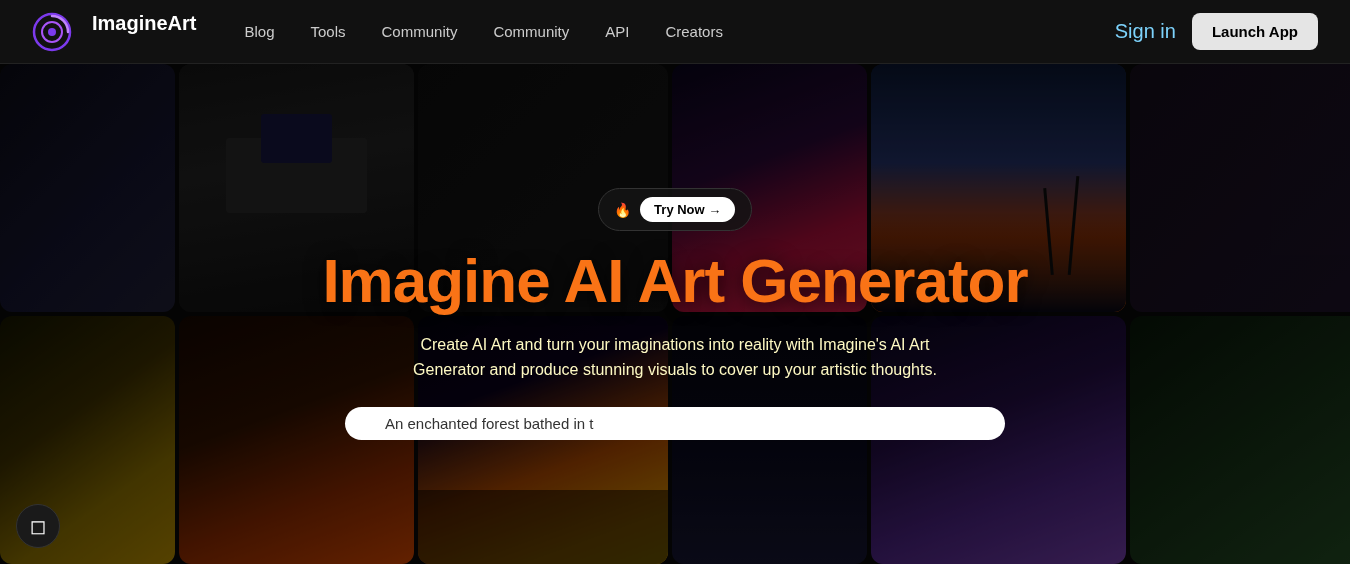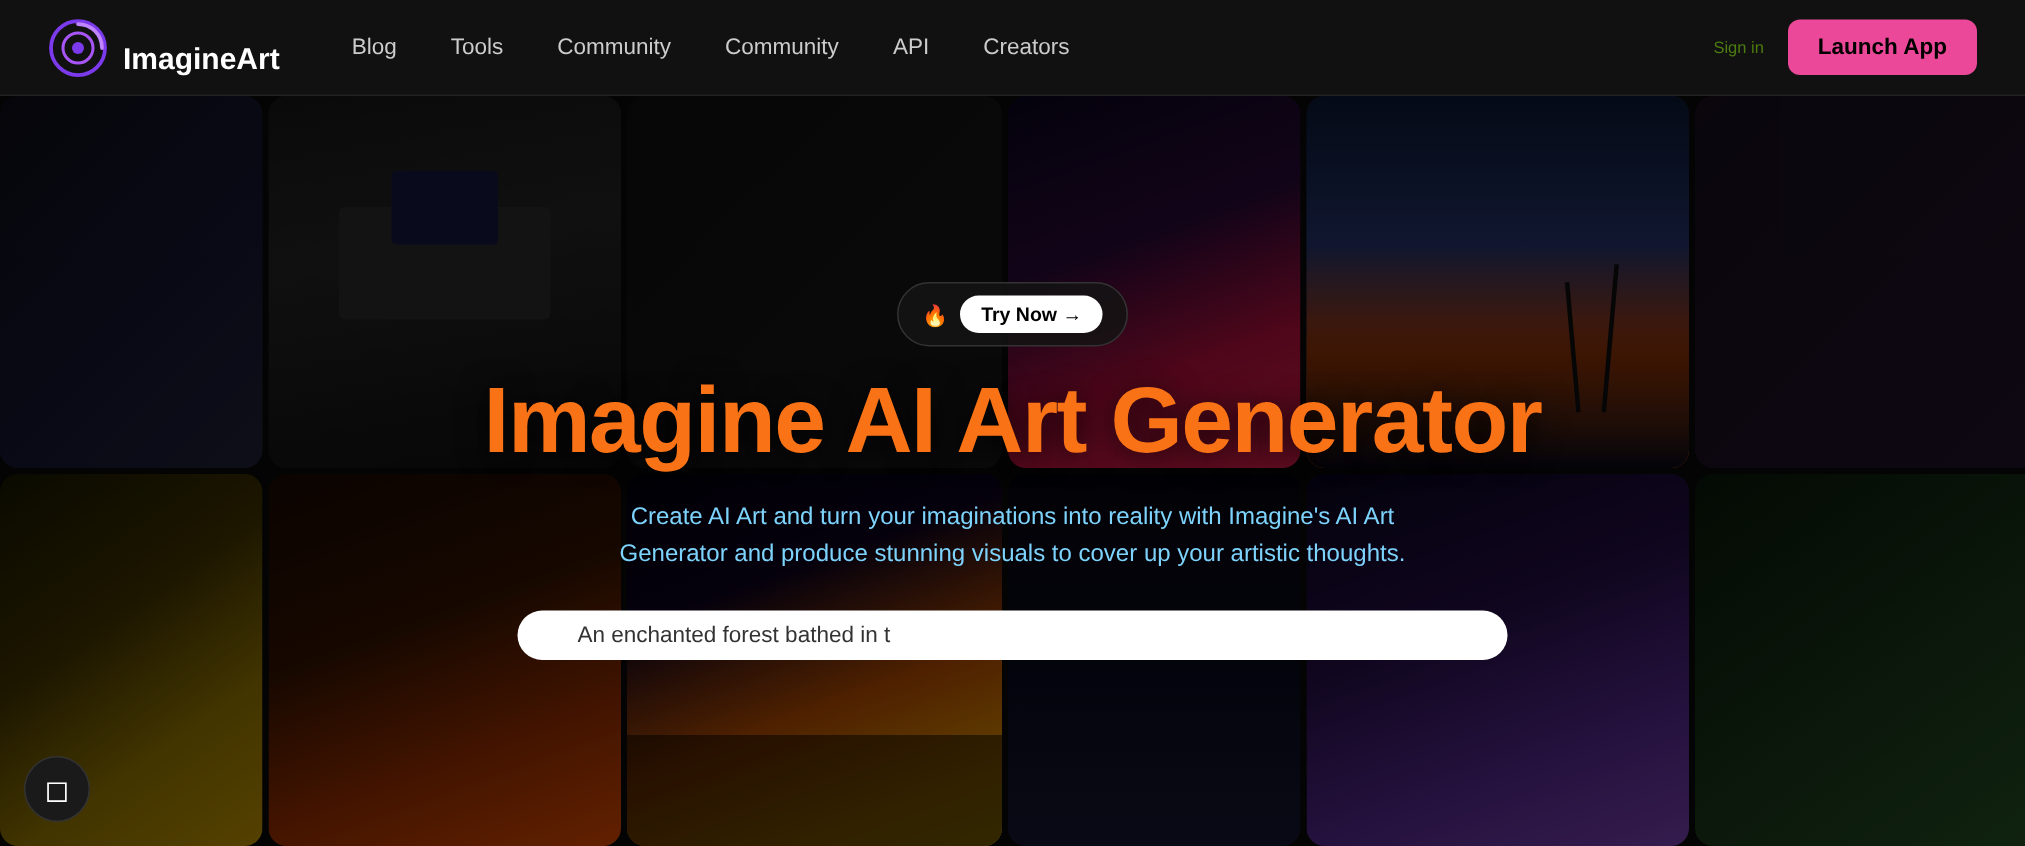--- a/index.html
+++ b/index.html
@@ -19,22 +19,22 @@
       height: 64px;
       background: #111;
       display: flex;
       align-items: center;
       padding: 0 32px;
       z-index: 100;
       border-bottom: 1px solid #222;
     }
     .nav-logo {
       display: flex;
-      align-items: flex-end;
-      gap: 10px;
+      align-items: flex-start;
+      gap: 20px;
       margin-right: 48px;
     }
     .nav-logo-icon {
       width: 40px;
       height: 40px;
     }
     .nav-logo-text {
       font-size: 20px;
       font-weight: 600;
       color: #fff;
@@ -50,28 +50,28 @@
       font-size: 15px;
       cursor: pointer;
       text-decoration: none;
     }
     .nav-actions {
       display: flex;
       align-items: center;
       gap: 16px;
     }
     .sign-in-btn {
-      color: #4d7c0f;
-      font-size: 11px;
+      color: #7dd3fc;
+      font-size: 20px;
       cursor: pointer;
       background: none;
       border: none;
     }
     .launch-btn {
-      background: #ec4899;
+      background: #e5e5e5;
       color: #000;
       border: none;
       border-radius: 8px;
       padding: 10px 20px;
       font-size: 15px;
       font-weight: 600;
       cursor: pointer;
     }
 
     
@@ -149,21 +149,21 @@
       font-size: 62px;
       font-weight: 800;
       color: #f97316;
       line-height: 1.1;
       letter-spacing: -1px;
       text-shadow: 0 2px 20px rgba(0,0,0,0.8);
     }
 
     .hero-subtitle {
       font-size: 16px;
-      color: #7dd3fc;
+      color: #fef9c3;
       max-width: 560px;
       line-height: 1.6;
     }
 
     
     .search-bar {
       display: flex;
       align-items: center;
       background: #fff;
       border-radius: 50px;

